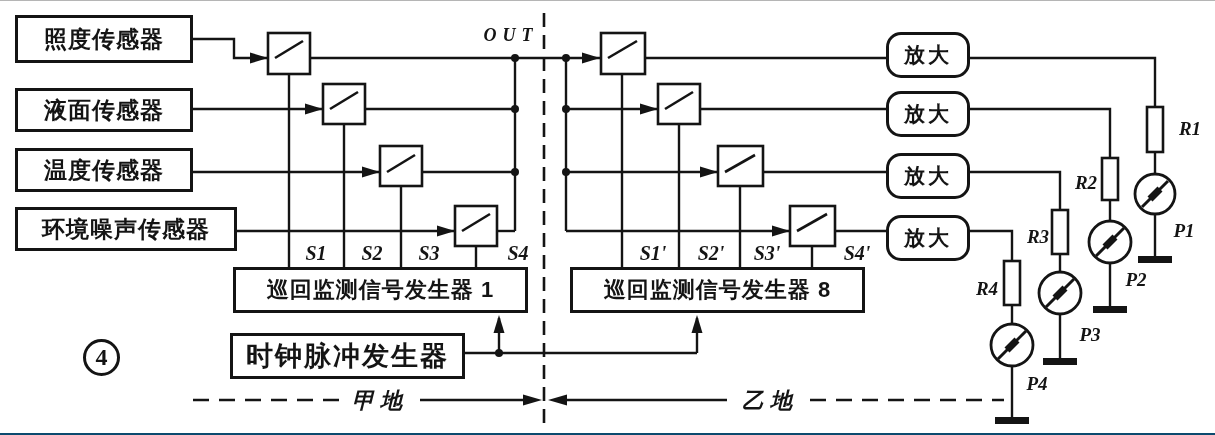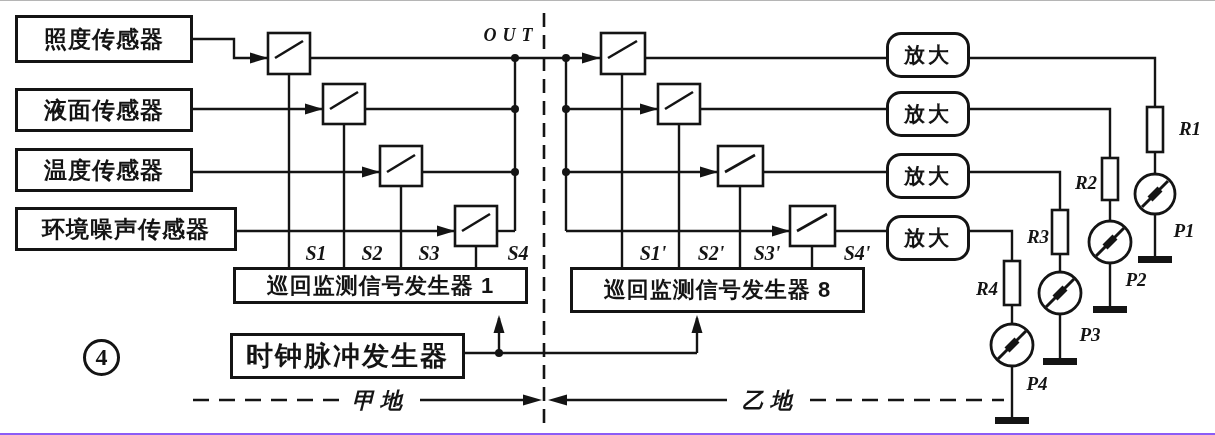--- a/index.html
+++ b/index.html
@@ -1,19 +1,19 @@
 <!DOCTYPE html>
 <html><head>
 <meta charset="utf-8">
 <style>
   html,body{margin:0;padding:0;background:#e8e8e8;}
   .stage{
     position:relative;width:1215px;height:435px;background:#ffffff;
     font-family:"Liberation Sans",sans-serif;color:#141414;overflow:hidden;
-    border-top:1px solid #b5b5b5;border-bottom:2px solid #8b5cf6;box-sizing:border-box;
+    border-top:1px solid #b5b5b5;border-bottom:2px solid #0c4a6e;box-sizing:border-box;
   }
   .stage svg{position:absolute;left:0;top:0;}
   .box{
     position:absolute;border:3px solid #141414;background:#ffffff;
     display:flex;align-items:center;justify-content:center;
     font-weight:bold;box-sizing:border-box;white-space:nowrap;
   }
   .sensor{font-size:23px;letter-spacing:1px;}
   .gen{font-size:22px;letter-spacing:1px;}
   .clock{font-size:27px;letter-spacing:2px;}
@@ -184,21 +184,21 @@
         <line x1="1007" y1="349" x2="1017" y2="339" stroke-width="7"></line>
       </g>
     </g>
   </svg>
 
   <div class="box sensor" style="left:15px;top:14px;width:178px;height:48px;">照度传感器</div>
   <div class="box sensor" style="left:15px;top:87px;width:178px;height:44px;">液面传感器</div>
   <div class="box sensor" style="left:15px;top:147px;width:178px;height:44px;">温度传感器</div>
   <div class="box sensor" style="left:15px;top:206px;width:222px;height:44px;">环境噪声传感器</div>
 
-  <div class="box gen" style="left:233px;top:266px;width:295px;height:37px;">巡回监测信号发生器 1</div>
+  <div class="box gen" style="left:233px;top:266px;width:295px;height:46px;">巡回监测信号发生器 1</div>
   <div class="box gen" style="left:570px;top:266px;width:295px;height:46px;">巡回监测信号发生器 8</div>
   <div class="box clock" style="left:230px;top:332px;width:235px;height:46px;">时钟脉冲发生器</div>
 
   <div class="box amp" style="left:886px;top:31px;width:84px;height:46px;">放大</div>
   <div class="box amp" style="left:886px;top:90px;width:84px;height:46px;">放大</div>
   <div class="box amp" style="left:886px;top:152px;width:84px;height:46px;">放大</div>
   <div class="box amp" style="left:886px;top:214px;width:84px;height:46px;">放大</div>
 
   <div class="lbl serif outlbl" style="left:511px;top:34px;">OUT</div>
 

